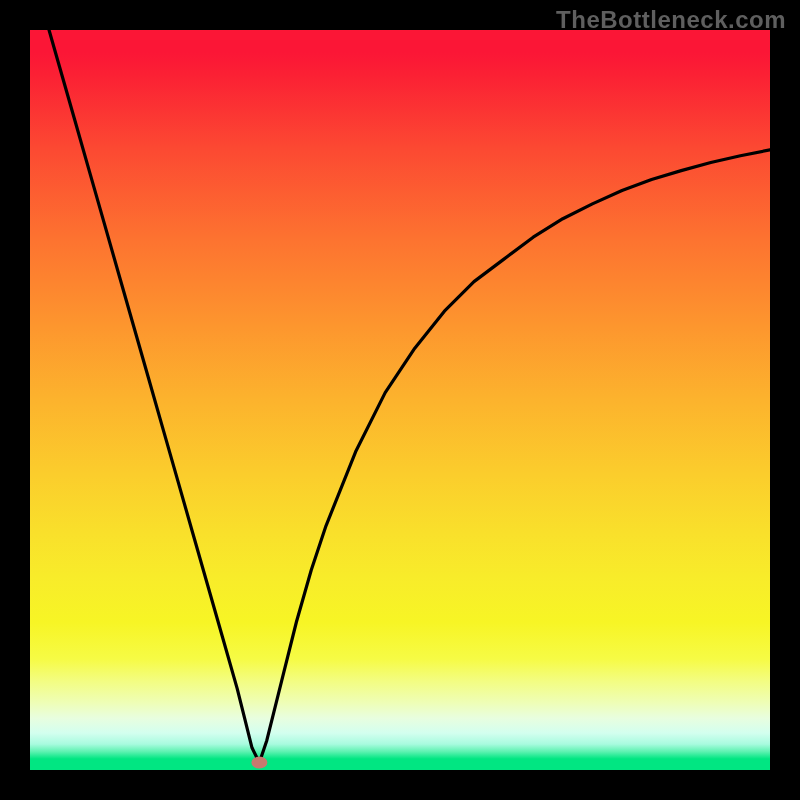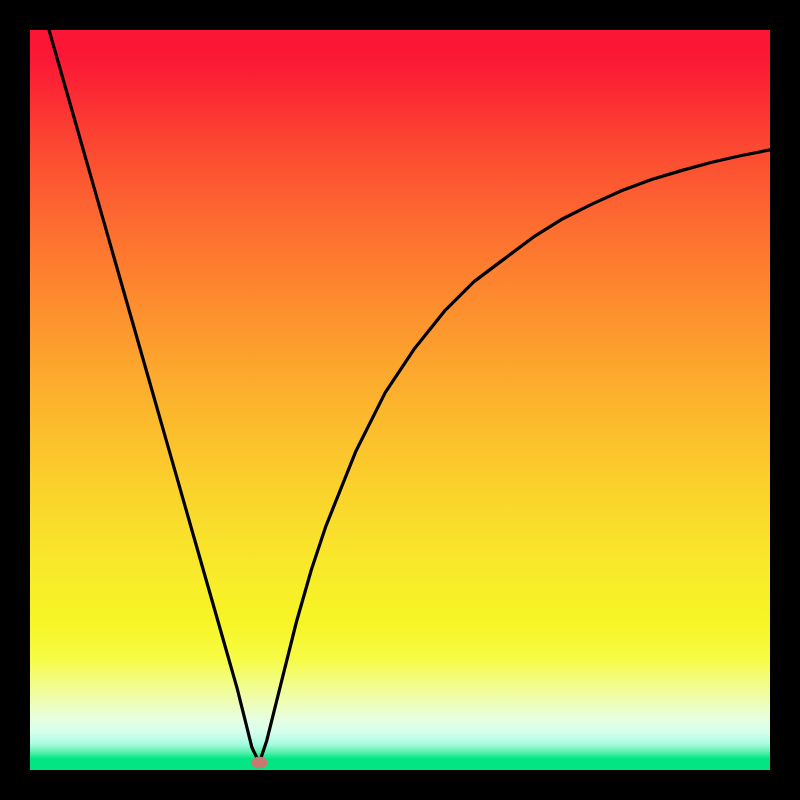--- a/index.html
+++ b/index.html
@@ -77,20 +77,21 @@
   }
   .min-dot {
     fill: #c77a6f;
     stroke: none;
   }
 </style>
 </head>
 <body>
 
 <div class="stage">
+  <div class="watermark">TheBottleneck.com</div>
 
   <div class="plot">
     <div class="gradient"></div>
     <svg class="curve-svg" viewBox="0 0 740 740" preserveAspectRatio="none">
       <path class="curve-path" d="M0.00 -59.20 L14.80 -14.80 L29.60 37.00 L44.40 88.80 L59.20 140.60 L74.00 192.40 L88.80 244.20 L103.60 296.00 L118.40 347.80 L133.20 399.60 L148.00 451.40 L162.80 503.20 L177.60 555.00 L192.40 606.80 L207.20 658.60 L214.60 688.20 L222.00 717.80 L229.40 732.60 L236.80 710.40 L251.60 651.20 L266.40 592.00 L281.20 540.20 L296.00 495.80 L325.60 421.80 L355.20 362.60 L384.80 318.20 L414.40 281.20 L444.00 251.60 L473.60 229.40 L503.20 207.20 L532.80 188.70 L562.40 173.90 L592.00 160.58 L621.60 149.48 L651.20 140.60 L680.80 132.46 L710.40 125.80 L740.00 119.88"></path>
       <ellipse class="min-dot" cx="229.40" cy="732.60" rx="8" ry="6"></ellipse>
     </svg>
   </div>
 </div>
 

